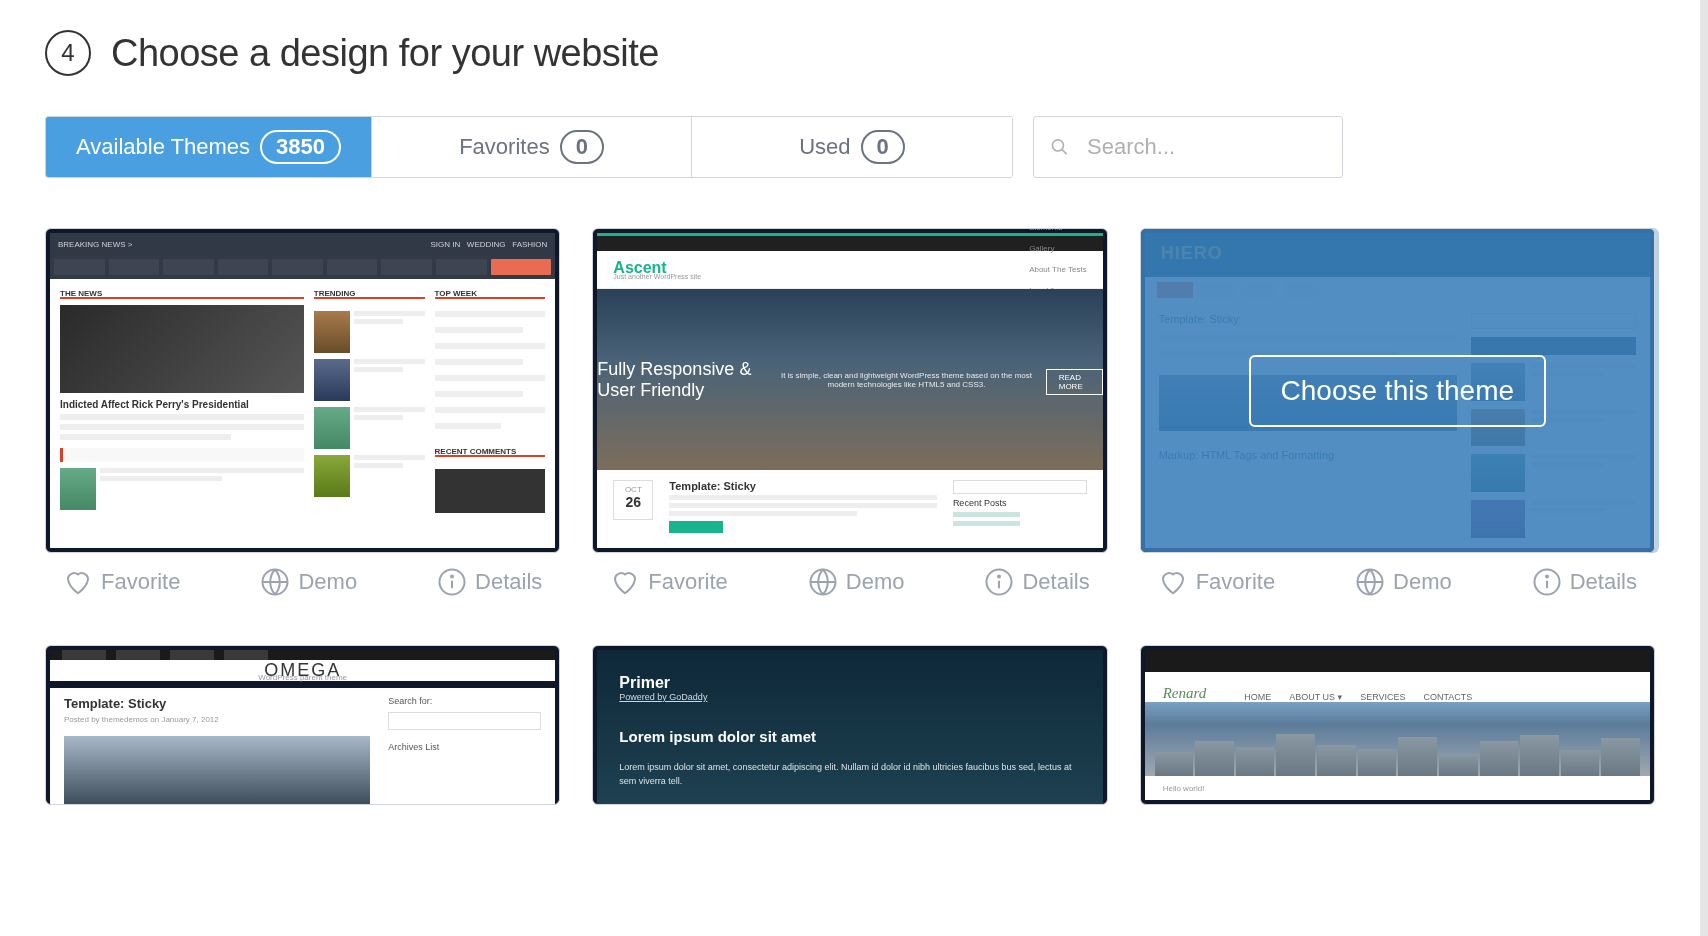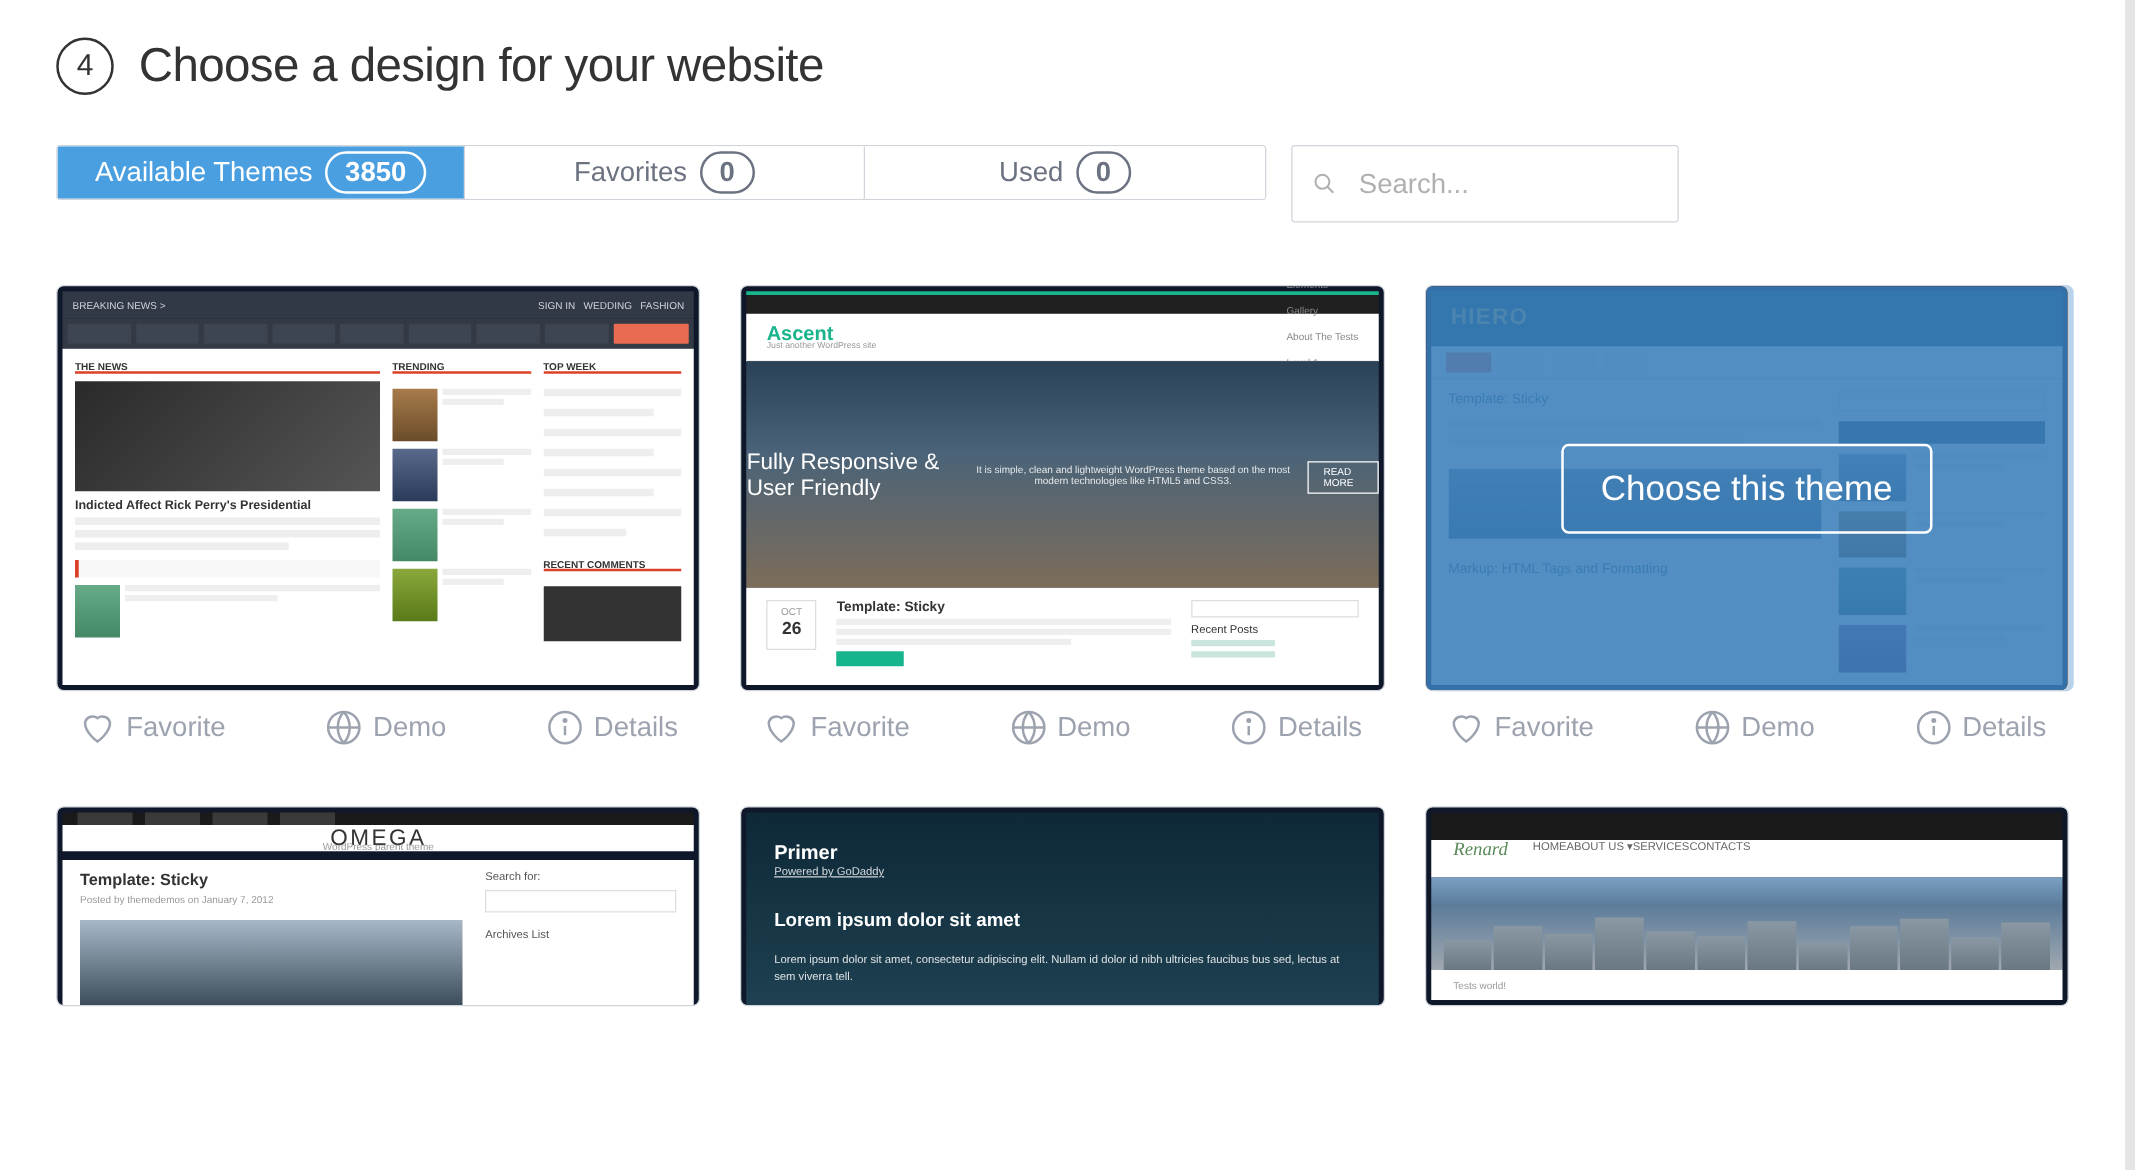--- a/index.html
+++ b/index.html
@@ -44,21 +44,21 @@
       display: flex;
       gap: 20px;
       margin-bottom: 50px;
       align-items: stretch;
     }
     .tabs {
       display: flex;
       border: 1px solid #d1d5db;
       border-radius: 3px;
       overflow: hidden;
-      height: 44px;
+      height: 62px;
     }
     .tab {
       display: flex;
       align-items: center;
       justify-content: center;
       gap: 10px;
       padding: 0 30px;
       font-size: 22px;
       color: #6b7280;
       background: #fff;
@@ -222,21 +222,21 @@
     
     .t5{background:linear-gradient(180deg,#0e2838 0%,#183848 50%,#244858 100%); flex:1; padding:24px 22px; color:#fff; display:flex; flex-direction:column; gap:16px;}
     .t5 .ttl{font-size:16px; font-weight:700;}
     .t5 .sub{font-size:9px; opacity:0.8;text-decoration:underline;}
     .t5 .h2{font-size:15px; font-weight:700; margin-top:10px;}
     .t5 .para{font-size:9px; opacity:0.85; line-height:1.5;}
     .t5 .btn{background:#e96b51; width:66px; height:22px; border-radius:2px; display:flex; align-items:center; justify-content:center; font-size:8px;}
 
     
     .t6-top{height:22px; background:#1a1a1a;}
-    .t6-nav{height:30px; background:#fff; display:flex; align-items:flex-start; padding:0 18px; font-size:9px; color:#666;}
+    .t6-nav{height:30px; background:#fff; display:flex; align-items:flex-end; padding:0 18px; gap:18px; font-size:9px; color:#666;}
     .t6-nav .logo{font-family:cursive; font-style:italic; color:#5a8a5a; font-size:15px; margin-right:20px;}
     .t6-hero{flex:1; background: linear-gradient(180deg,#7aa0c4 0%,#5c7c9a 30%,#a0a8b0 100%); position:relative; overflow:hidden;}
     .t6-build{position:absolute; bottom:0; left:0; right:0; height:60%; display:flex; align-items:flex-end; gap:2px; padding:0 10px;}
     .t6-build div{flex:1; background:linear-gradient(#8a98a4,#6a7884);}
     .t6-bot{height:24px; background:#fff; display:flex; align-items:center; padding:0 18px; font-size:8px; color:#999;}
   </style>
 </head>
 <body>
 
 <div class="container">
@@ -591,20 +591,20 @@
                 <div style="height:60%"></div>
               <div style="height:88%"></div>
                 <div style="height:50%"></div>
                 <div style="height:78%"></div>
               <div style="height:92%"></div>
                 <div style="height:58%"></div>
                 <div style="height:85%"></div>
             </div>
           </div>
           <div class="t6-bot">
-              <span>Tests world!</span>
+              <span>Hello world!</span>
             </div>
         </div>
       </div>
     </div>
 
   </div>
 </div>
 
 </body></html>

